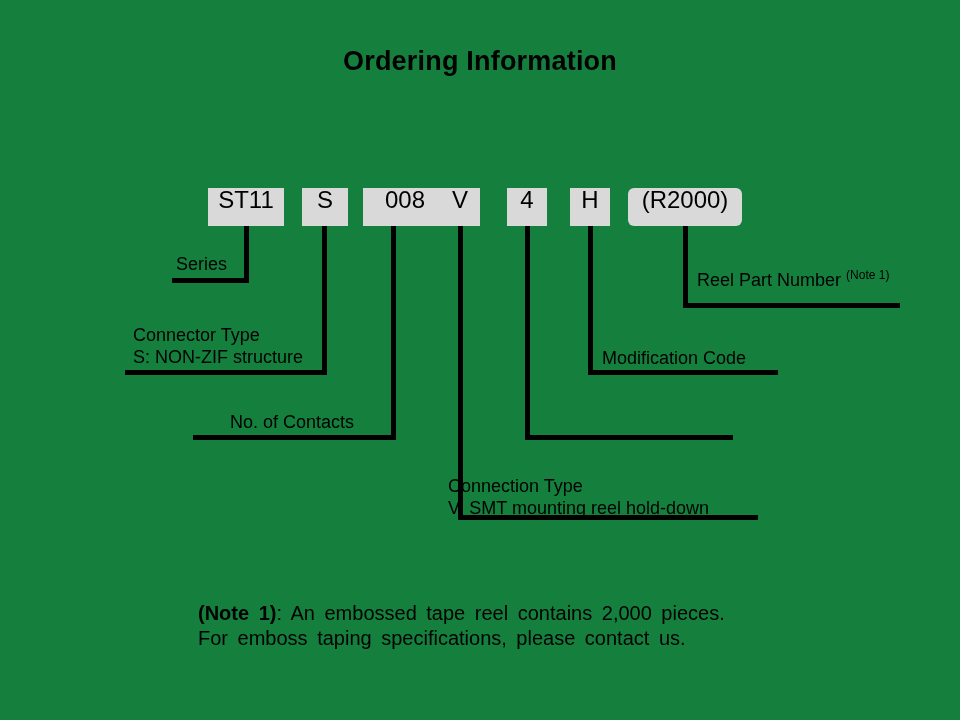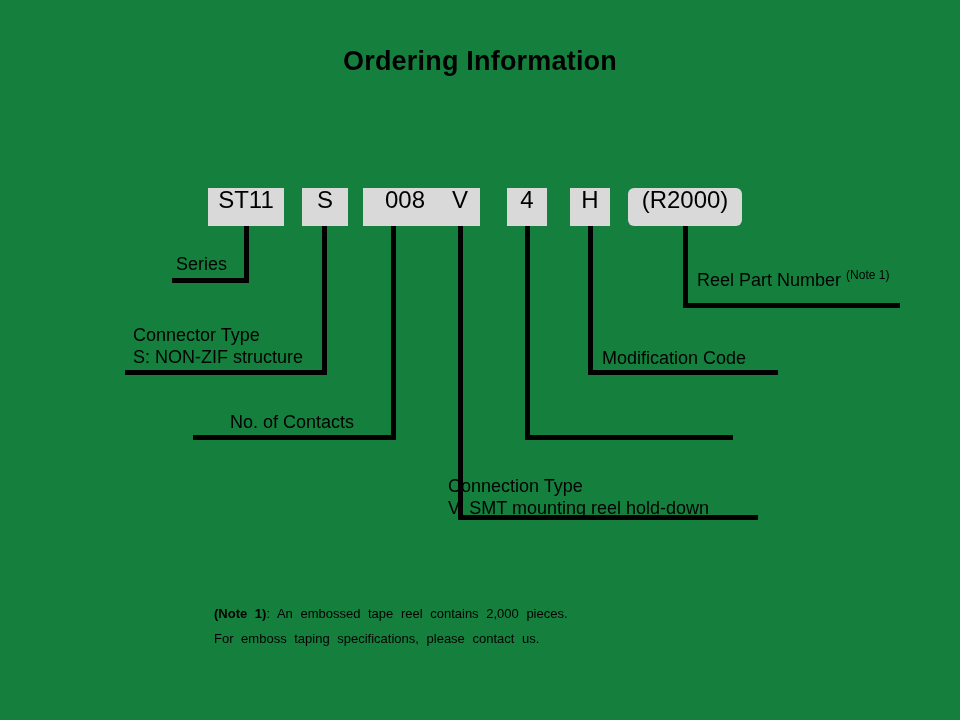--- a/index.html
+++ b/index.html
@@ -53,23 +53,23 @@
     line-height: 22px;
     white-space: nowrap;
   }
   .sup {
     font-size: 12px;
     vertical-align: 7px;
     white-space: nowrap;
   }
   .note {
     position: absolute;
-    left: 214px;
+    left: 198px;
     top: 601px;
-    font-size: 13px;
+    font-size: 20px;
     line-height: 25px;
     word-spacing: 4px;
     white-space: nowrap;
   }
   .bold { font-weight: bold; }
 
   
   #box-st11   { left: 208px; width: 76px; }
   #box-s      { left: 302px; width: 46px; }
   #box-008    { left: 363px; width: 84px; }

